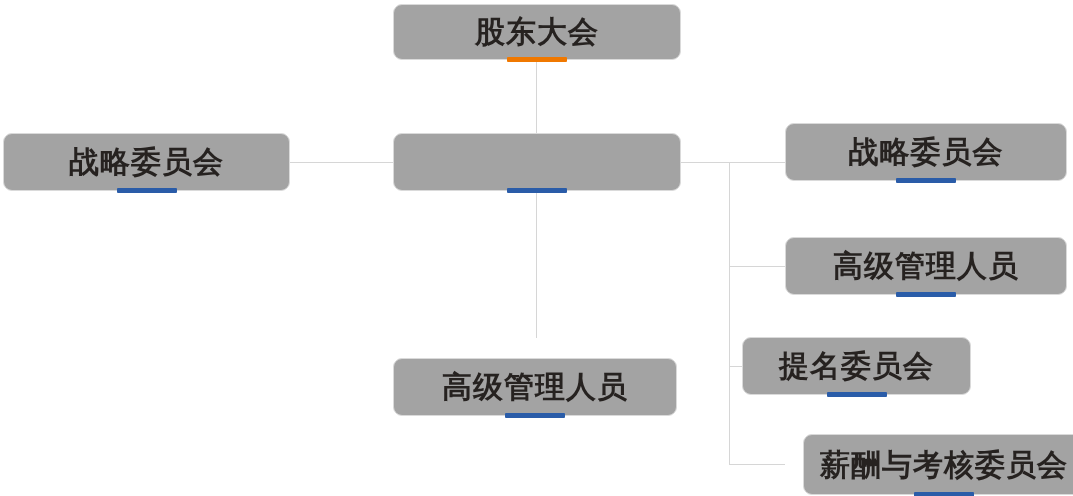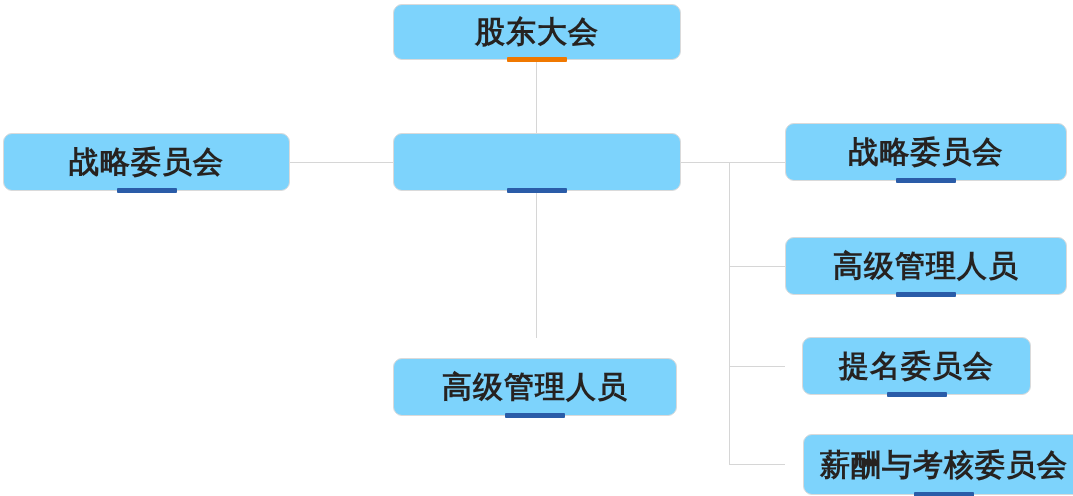--- a/index.html
+++ b/index.html
@@ -15,21 +15,21 @@
     font-family: "Liberation Sans", "DejaVu Sans", sans-serif;
     overflow: hidden;
   }
   .edge {
     position: absolute;
     background: #d6d6d6;
   }
   .node {
     position: absolute;
     box-sizing: border-box;
-    background: #7dd3fc;
+    background: #a3a3a3;
     border: 1px solid #dadada;
     border-radius: 9px;
     display: flex;
     align-items: center;
     justify-content: center;
   }
   .node .label {
     font-size: 30px;
     font-weight: 700;
     color: #262220;
@@ -83,21 +83,21 @@
   <div class="node" style="left:785px; top:123px; width:282px; height:58px;">
     <span class="label">战略委员会</span>
     <span class="underline" style="background: rgb(42, 92, 168);"></span>
   </div>
 
   <div class="node" style="left:785px; top:237px; width:282px; height:58px;">
     <span class="label">高级管理人员</span>
     <span class="underline" style="background: rgb(42, 92, 168);"></span>
   </div>
 
-  <div class="node" style="left:802px; top:337px; width:229px; height:58px;">
+  <div class="node" style="left:742px; top:337px; width:229px; height:58px;">
     <span class="label">提名委员会</span>
     <span class="underline" style="background: rgb(42, 92, 168);"></span>
   </div>
 
   <div class="node" style="left:803px; top:434px; width:282px; height:61px;">
     <span class="label">薪酬与考核委员会</span>
     <span class="underline" style="background: rgb(42, 92, 168);"></span>
   </div>
 
 </div>

